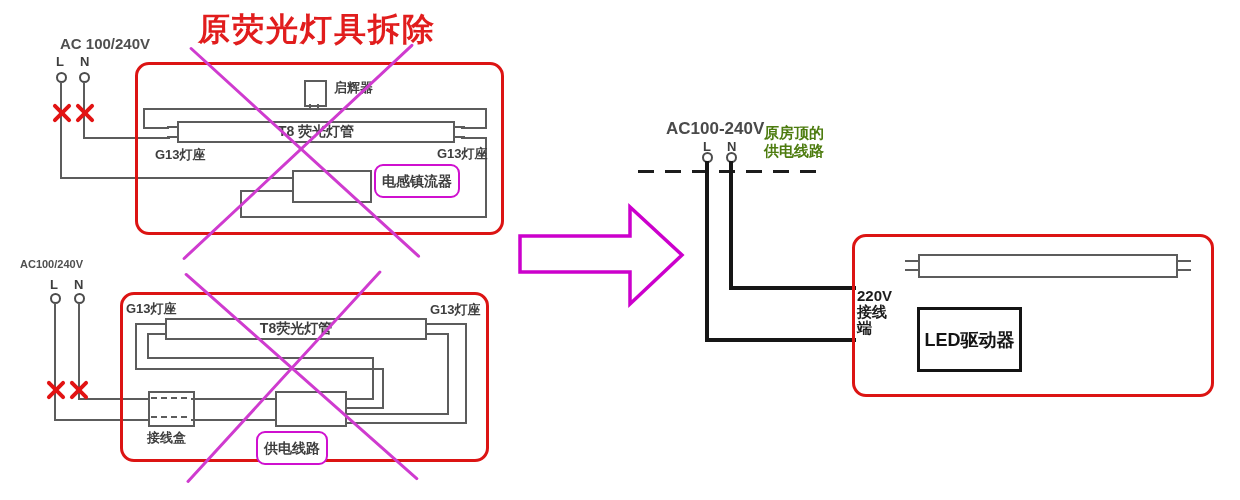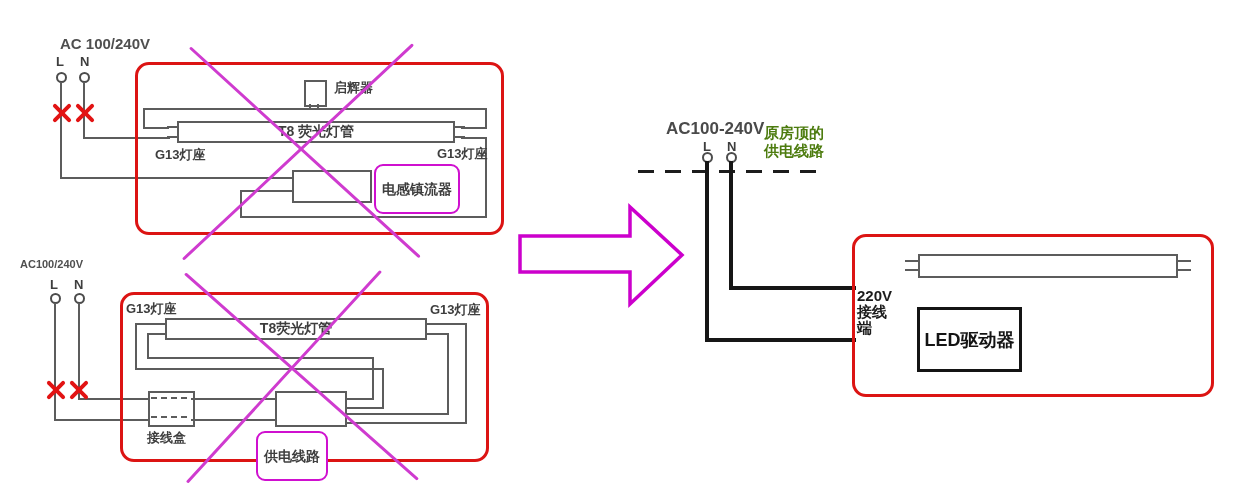--- a/index.html
+++ b/index.html
@@ -8,41 +8,42 @@
   .w{position:absolute;background:#5c5c5c;}
   .bw{position:absolute;background:#161616;}
   .lbl{position:absolute;color:#3e3e3e;font-weight:bold;font-size:13px;white-space:nowrap;line-height:1;}
   .sm{font-size:13px;}
   .circ{position:absolute;width:7px;height:7px;border:2px solid #4c4c4c;border-radius:50%;background:#fff;}
   .redbox{position:absolute;border:3px solid #dc1413;border-radius:14px;}
   .comp{position:absolute;border:2px solid #5c5c5c;background:#fff;}
   .tube{position:absolute;border:2px solid #5c5c5c;background:#fff;display:flex;align-items:center;
         justify-content:center;color:#3e3e3e;font-weight:bold;font-size:14px;z-index:2;}
   .mg{position:absolute;border:2px solid #cf10cf;border-radius:9px;background:#fff;color:#3e3e3e;
-      font-weight:bold;font-size:14px;padding:16px 6px;white-space:nowrap;line-height:1;z-index:5;}
+      font-weight:bold;font-size:14px;padding:8px 6px;white-space:nowrap;line-height:1;z-index:5;}
   .xl{position:absolute;height:3px;background:#cf3bcf;transform-origin:0 50%;border-radius:2px;z-index:6;}
   .xmark{position:absolute;width:22px;height:22px;z-index:4;}
   .xmark i{position:absolute;left:-1px;top:9px;width:24px;height:4px;background:#e21313;border-radius:2px;display:block;}
   .xmark i:nth-child(1){transform:rotate(45deg);}
   .xmark i:nth-child(2){transform:rotate(-45deg);}
   .jd{position:absolute;height:2px;background:repeating-linear-gradient(90deg,#5c5c5c 0 6px,transparent 6px 10px);}
   .dashline{position:absolute;height:3px;background:repeating-linear-gradient(90deg,#1c1c1c 0 16px,transparent 16px 27px);}
   .title{position:absolute;color:#e11d1d;font-size:32px;font-weight:bold;letter-spacing:2px;white-space:nowrap;z-index:7;}
   .mgtext{position:absolute;color:#4d7c0f;font-weight:bold;font-size:15px;line-height:18px;white-space:nowrap;}
   .arrowlbl{position:absolute;color:#cc00cc;font-size:25px;font-weight:bold;z-index:3;text-align:center;}
   .driver{position:absolute;border:3px solid #141414;background:#fff;display:flex;align-items:center;
           justify-content:center;font-weight:bold;font-size:18px;color:#141414;}
   .term{position:absolute;color:#1c1c1c;font-weight:bold;font-size:15px;line-height:16px;}
   svg{position:absolute;}
 </style>
 </head>
 <body>
 
 <div class="stage">
 
+  <div class="title" style="left:198px;top:8px">原荧光灯具拆除</div>
 
   <div class="lbl" style="left:60px;top:36px;font-size:15px;color:#4f4f4f">AC 100/240V</div>
   <div class="lbl sm" style="left:56px;top:55px">L</div>
   <div class="lbl sm" style="left:80px;top:55px">N</div>
   <div class="circ" style="left:56px;top:72px"></div>
   <div class="circ" style="left:79px;top:72px"></div>
   <div class="w" style="left:60px;top:82px;width:2px;height:96px"></div>
   <div class="w" style="left:83px;top:82px;width:2px;height:56px"></div>
   <div class="w" style="left:83px;top:137px;width:87px;height:2px"></div>
   <div class="w" style="left:60px;top:177px;width:234px;height:2px"></div>

